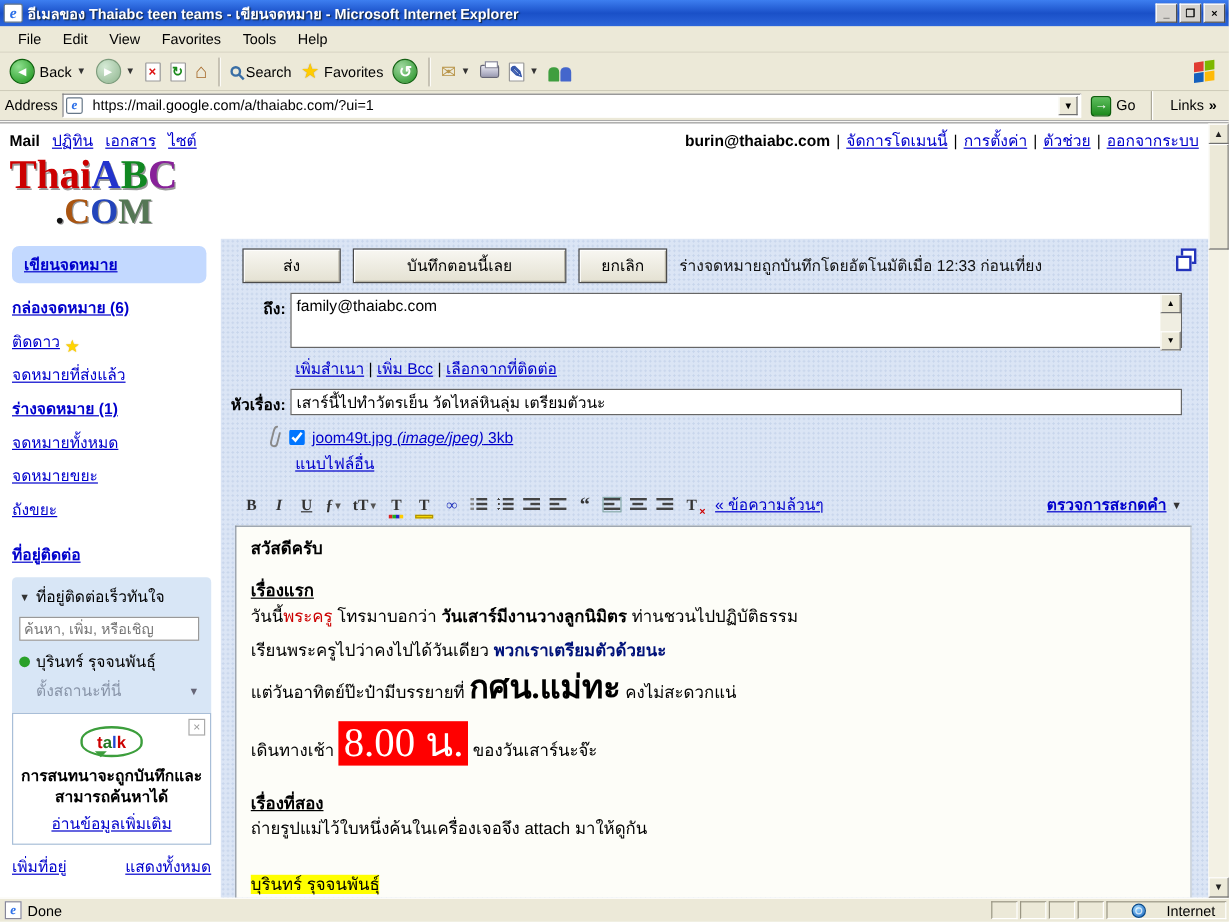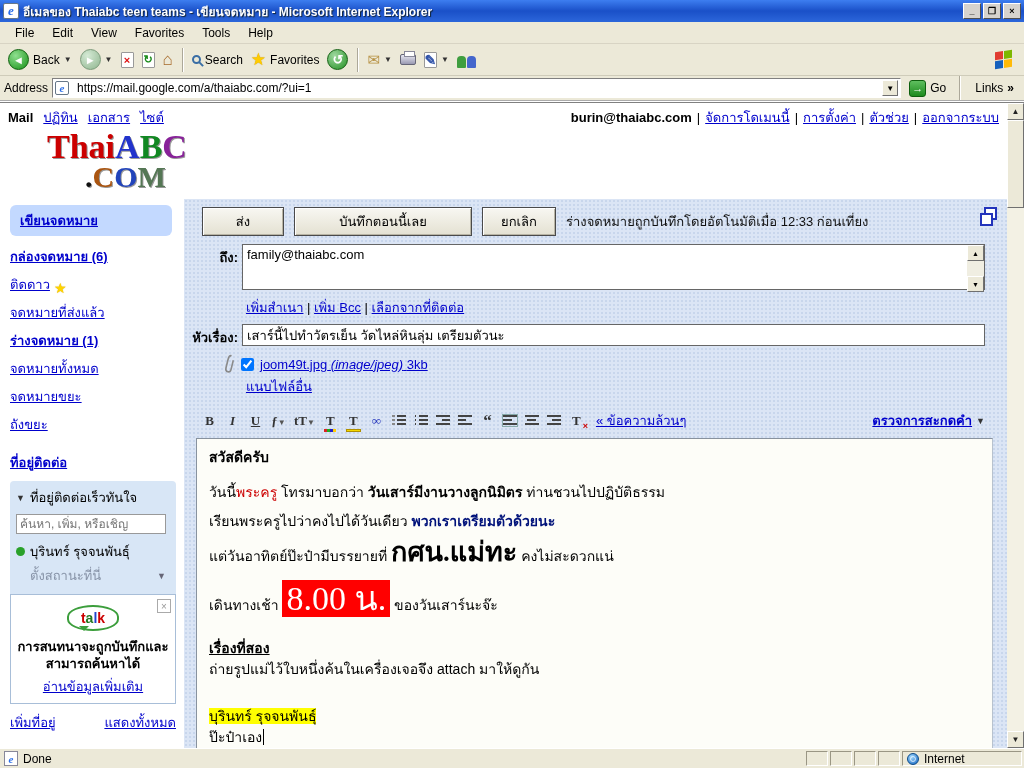--- a/index.html
+++ b/index.html
@@ -57,21 +57,21 @@
   .sb-btn { height:17px; background:#ece9d8; border:1px solid; border-color:#fff #707070 #707070 #fff; font-size:8px; color:#222; display:flex; align-items:center; justify-content:center; }
   .sb-thumb { height:88px; background:#ece9d8; border:1px solid; border-color:#fff #707070 #707070 #fff; }
   .sb-track { flex:1; }
 
   .gmail-header { height:26px; display:flex; align-items:center; padding:4px 8px 2px 8px; font-size:13px; gap:10px; }
   .gh-right { margin-left:auto; display:flex; align-items:center; gap:5px; font-size:13px; }
   .gh-right b { font-weight:bold; }
   .sep { color:#000; text-decoration:none; }
 
   .search-row { height:70px; display:flex; align-items:flex-start; padding:2px 8px; }
-  .logo { width:175px; font-family:"Liberation Serif",serif; font-weight:bold; line-height:0.95;margin-left:39px; }
+  .logo { width:175px; font-family:"Liberation Serif",serif; font-weight:bold; line-height:0.95; }
   .logo .l1 { font-size:34px; letter-spacing:0; }
   .logo .l2 { font-size:30px; padding-left:38px; }
   .logo span { text-shadow:1px 1px 0 #999; }
   .search-ctl { display:flex; align-items:flex-start; gap:6px; padding-top:6px; }
   .search-input { width:196px; height:22px; border:1px solid #7f9db9; }
   .gbtn { height:24px; background:linear-gradient(#fdfdfb,#e8e5d8); border:1px solid #505050;
     box-shadow:inset 1px 1px 0 #fff; padding:2px 12px; font-size:13px; font-family:"Liberation Sans",sans-serif; }
   .search-links { font-size:11px; line-height:1.35; padding-top:4px; }
   .search-links a { display:block; }
 
@@ -159,21 +159,21 @@
   .big-serif { font-family:"Liberation Serif",serif; font-weight:bold; font-size:27px; }
   .big-red { font-family:"Liberation Serif",serif; font-size:34px; background:#ff0000; color:#fff; padding:0 4px; }
   .navy-b { font-weight:bold; color:#00127a; }
   .yhl { background:#ffff00; }
   .caret { border-left:1px solid #000; margin-left:1px; }
 
   
   .statusbar { height:20px; background:#ece9d8; border-top:1px solid #fff; display:flex; align-items:stretch; padding:2px 2px 2px 4px; gap:2px; }
   .st-left { flex:1; display:flex; align-items:center; gap:5px; }
   .st-pane { width:22px; border:1px solid; border-color:#9a9684 #fff #fff #9a9684; }
-  .st-net { width:120px; border:1px solid; border-color:#9a9684 #fff #fff #9a9684; display:flex; align-items:center; gap:5px; padding-left:4px; }
+  .st-net { width:100px; border:1px solid; border-color:#9a9684 #fff #fff #9a9684; display:flex; align-items:center; gap:17px; padding-left:20px; }
   .globe { width:12px; height:12px; border-radius:50%; background:radial-gradient(circle at 35% 30%,#9fd8ff,#1565c0); border:1px solid #0a4a8a; position:relative; }
   .globe::after { content:""; position:absolute; inset:2px; border-radius:50%; border:1px solid rgba(255,255,255,.7); }
   .iedoc { width:14px; height:15px; background:#fff; border:1px solid #889; display:flex; align-items:center; justify-content:center; color:#2a6ee8; font:italic bold 11px "Liberation Serif",serif; }
 </style>
 </head>
 <body>
 
 <div class="titlebar">
   <span class="ie-e">e</span>
   <span class="title-text">อีเมลของ Thaiabc teen teams - เขียนจดหมาย - Microsoft Internet Explorer</span>
@@ -439,20 +439,21 @@
           <a class="plainlink">« ข้อความล้วนๆ</a>
           <span class="spell">
             <a>ตรวจการสะกดคำ</a>
             <span class="tri">▼</span>
           </span>
         </div>
 
         <div class="editor">
           <div><b>สวัสดีครับ</b></div>
           <div class="gap14"></div>
+          <div><span class="ul-bold">เรื่องแรก</span></div>
           <div><span>วันนี้</span><span class="red-t">พระครู</span><span> โทรมาบอกว่า </span><b>วันเสาร์มีงานวางลูกนิมิตร</b><span> ท่านชวนไปปฏิบัติธรรม</span></div>
           <div class="gap8"></div>
           <div><span>เรียนพระครูไปว่าคงไปได้วันเดียว </span><span class="navy-b">พวกเราเตรียมตัวด้วยนะ</span></div>
           <div><span>แต่วันอาทิตย์ป๊ะป๋ามีบรรยายที่ </span><span class="big-serif">กศน.แม่ทะ</span><span> คงไม่สะดวกแน่</span></div>
           <div><span>เดินทางเช้า </span><span class="big-red">8.00 น.</span><span> ของวันเสาร์นะจ๊ะ</span></div>
           <div class="gap14"></div>
           <div><span class="ul-bold">เรื่องที่สอง</span></div>
           <div>ถ่ายรูปแม่ไว้ใบหนึ่งค้นในเครื่องเจอจึง attach มาให้ดูกัน</div>
           <div class="gap26"></div>
           <div><span class="yhl">บุรินทร์ รุจจนพันธุ์</span></div>

